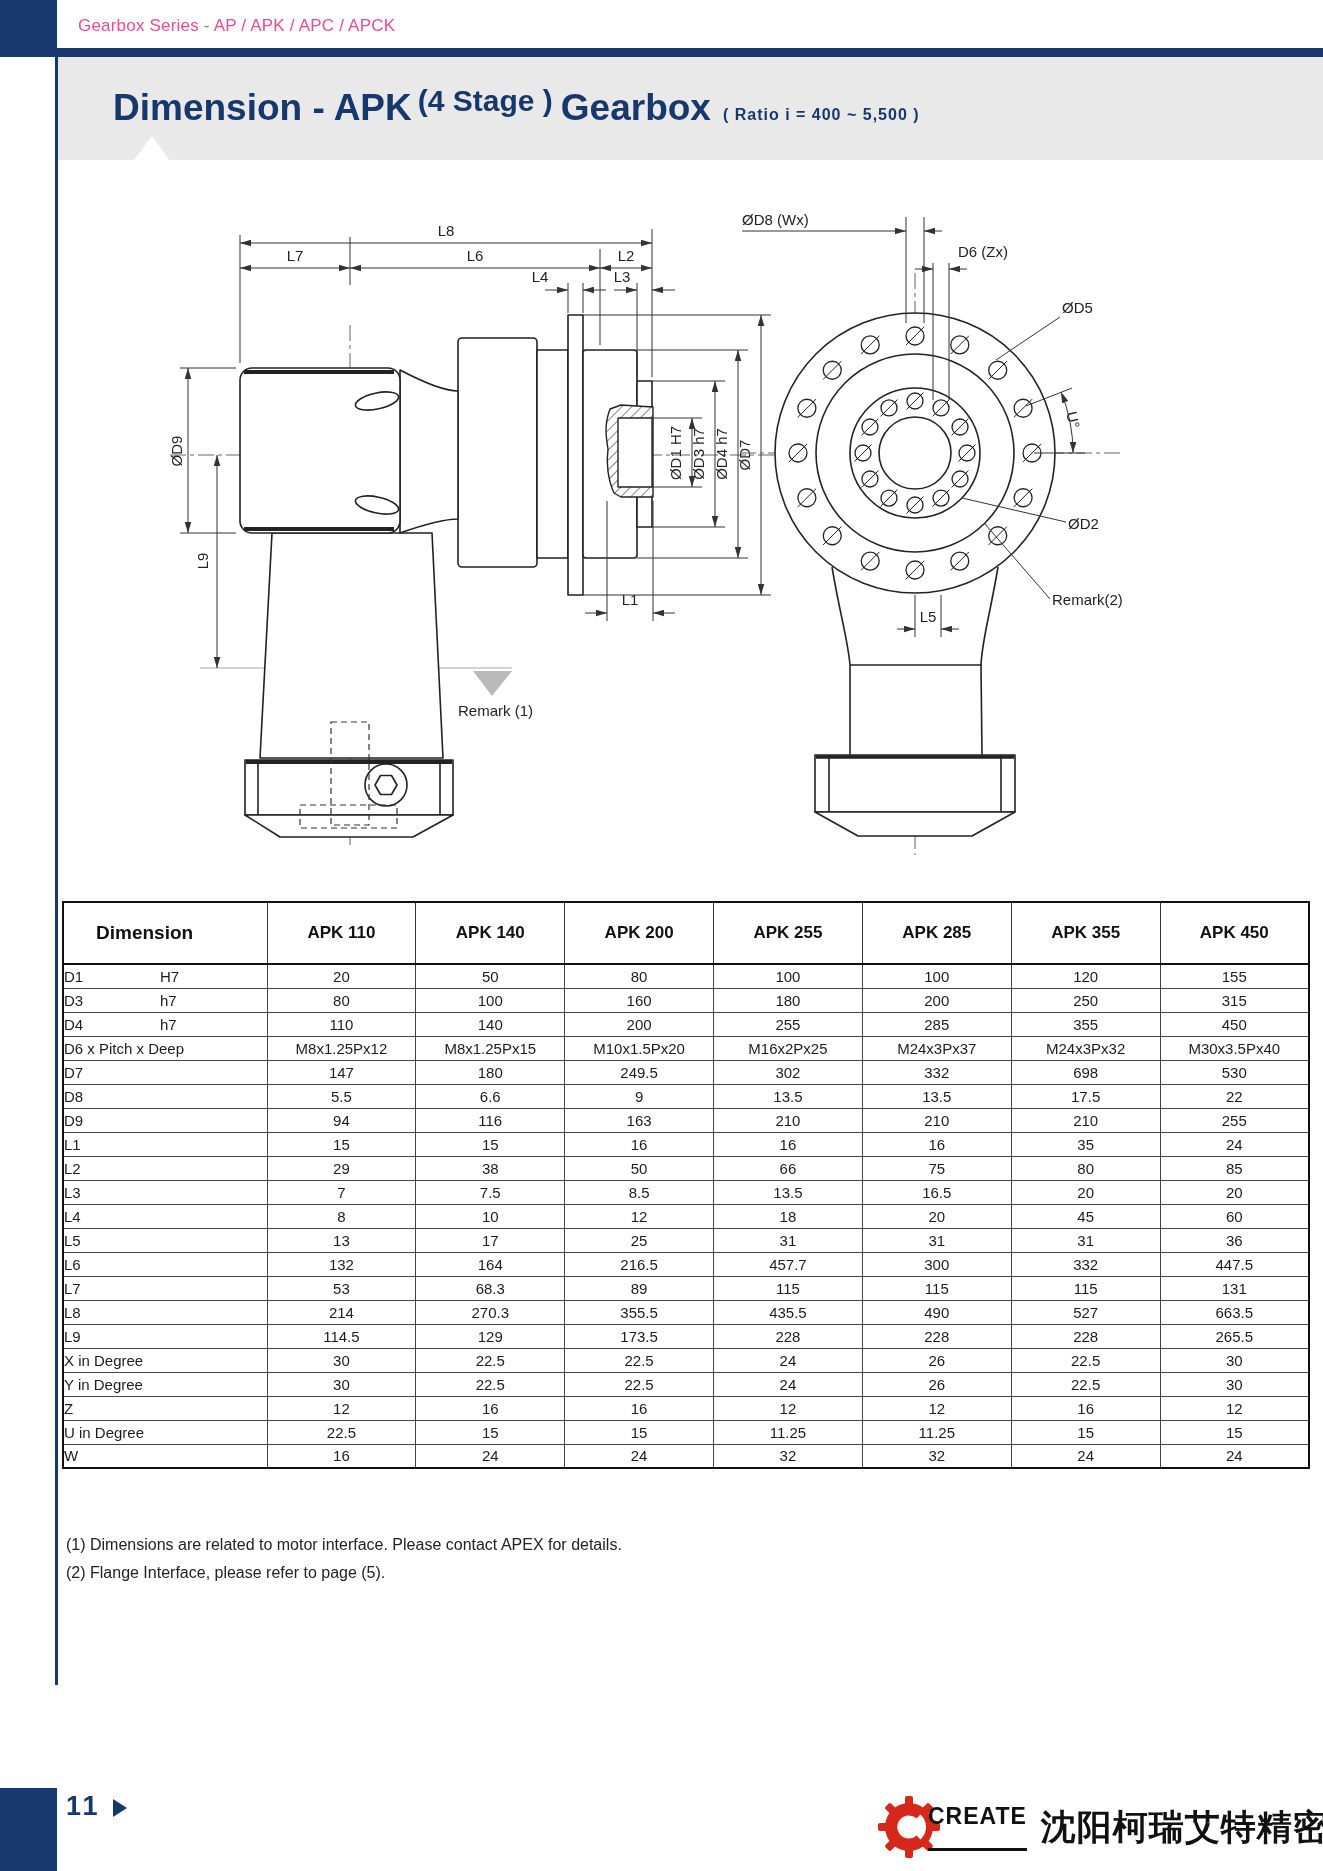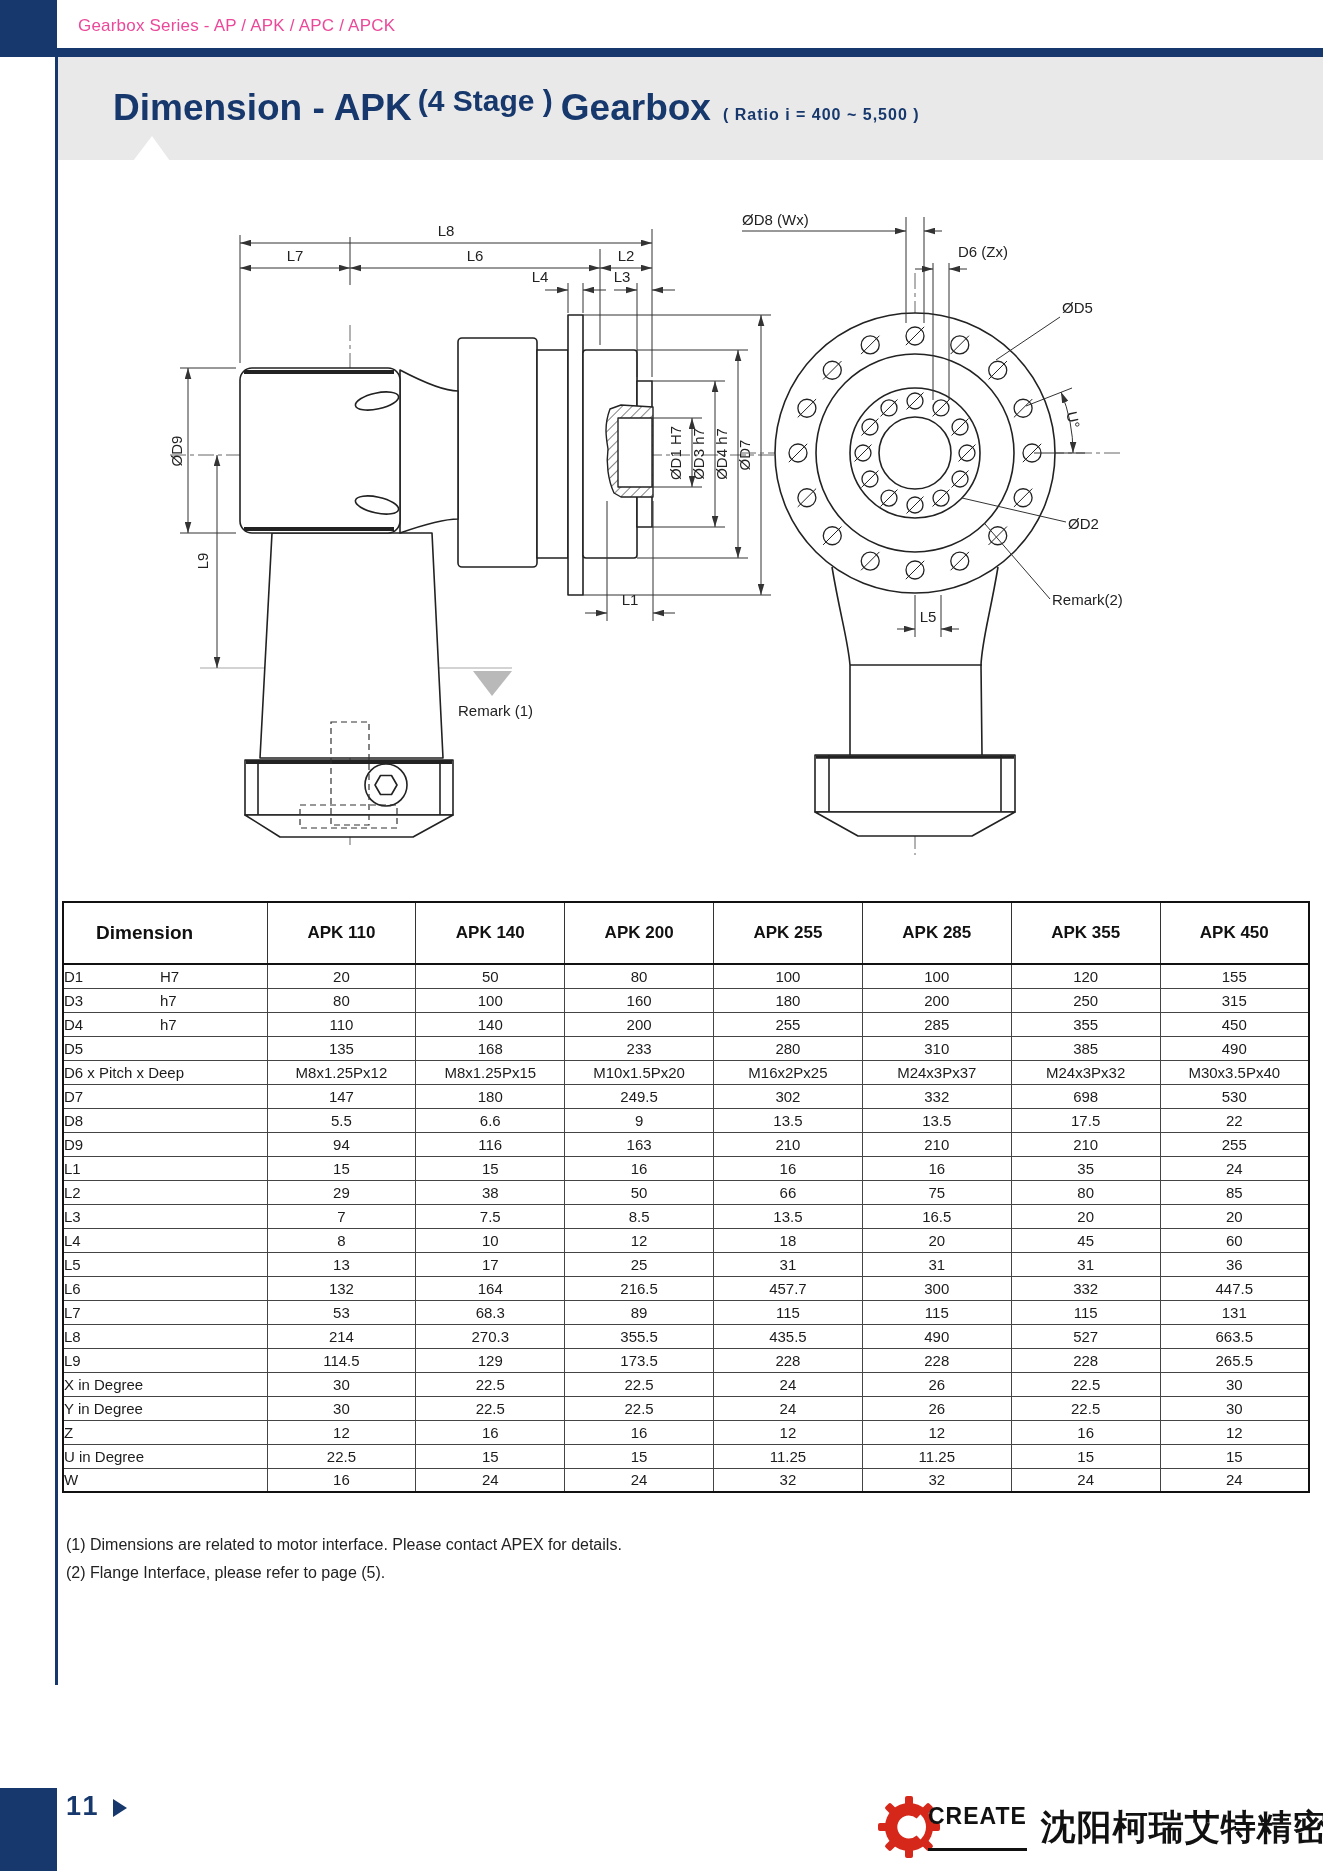--- a/index.html
+++ b/index.html
@@ -330,30 +330,20 @@
           <td class="lbl"><span class="nm">D4</span><span class="tol">h7</span></td>
           <td>110</td>
           <td>140</td>
           <td>200</td>
           <td>255</td>
           <td>285</td>
           <td>355</td>
           <td>450</td>
         </tr>
         <tr>
-          <td class="lbl"><span class="nm">D5</span><span class="tol"></span></td>
-          <td>135</td>
-          <td>168</td>
-          <td>233</td>
-          <td>280</td>
-          <td>310</td>
-          <td>385</td>
-          <td>490</td>
-        </tr>
-        <tr>
           <td class="lbl"><span class="nm">D6 x Pitch x Deep</span><span class="tol"></span></td>
           <td>M8x1.25Px12</td>
           <td>M8x1.25Px15</td>
           <td>M10x1.5Px20</td>
           <td>M16x2Px25</td>
           <td>M24x3Px37</td>
           <td>M24x3Px32</td>
           <td>M30x3.5Px40</td>
         </tr>
         <tr>

